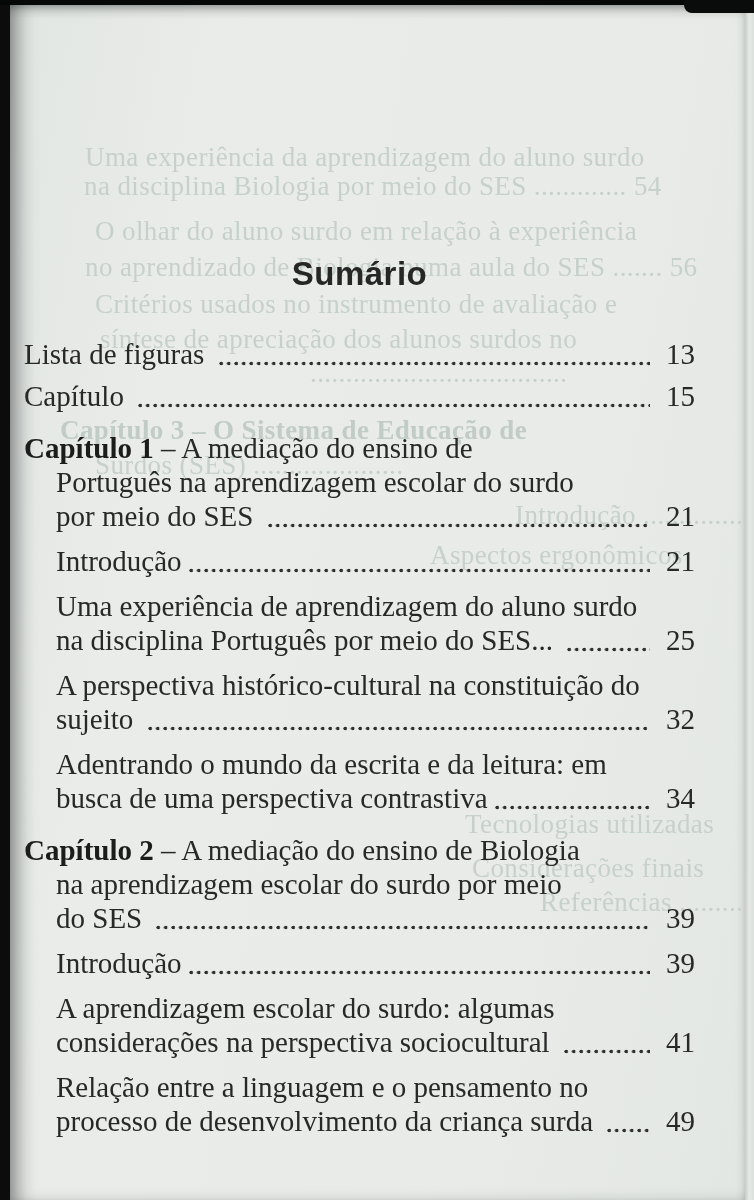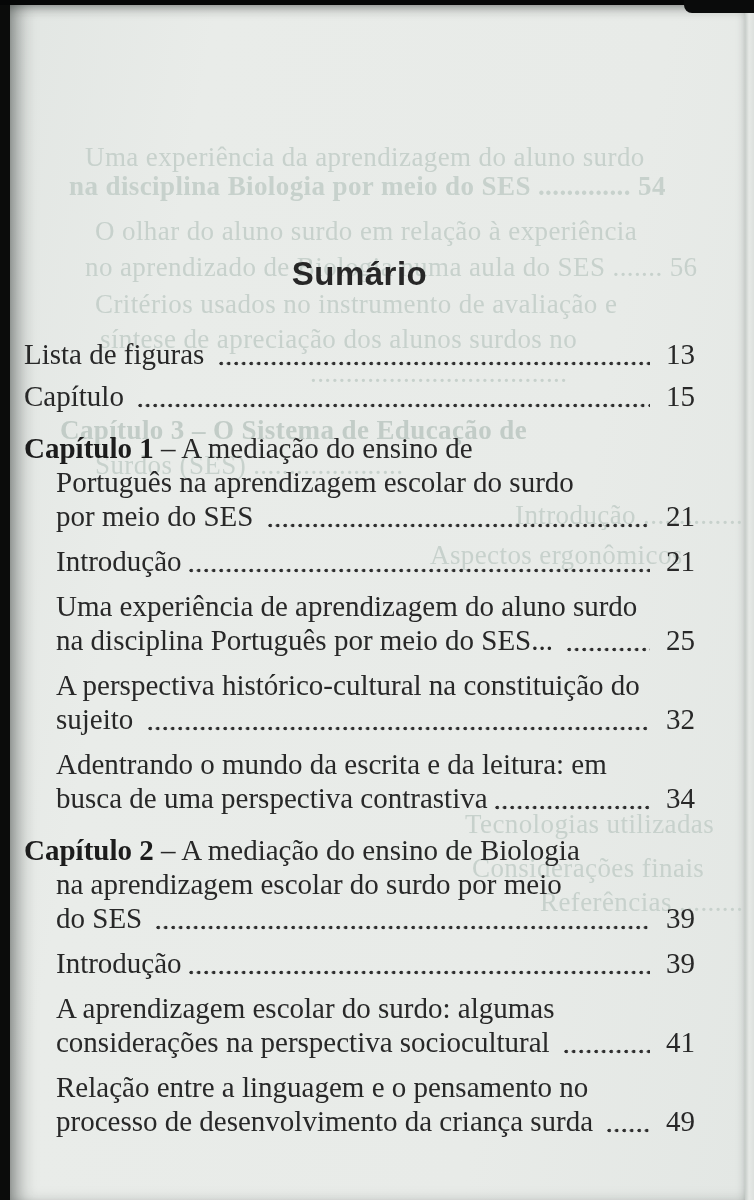--- a/index.html
+++ b/index.html
@@ -57,21 +57,21 @@
   }
   .pg{min-width:38px;text-align:right;}
 </style>
 </head>
 <body>
 
 <div class="scan">
   <div class="page">
     <div class="ghost-layer">
         <div class="ghost-line" style="left: 75px; top: 136px;">Uma experiência da aprendizagem do aluno surdo</div>
-        <div class="ghost-line" style="left: 59px; top: 165px; font-weight: bold;">na disciplina Biologia por meio do SES ............. 54</div>
+        <div class="ghost-line" style="left: 74px; top: 165px;">na disciplina Biologia por meio do SES ............. 54</div>
         <div class="ghost-line" style="left: 85px; top: 210px;">O olhar do aluno surdo em relação à experiência</div>
         <div class="ghost-line" style="left: 75px; top: 246px;">no aprendizado de Biologia numa aula do SES ....... 56</div>
         <div class="ghost-line" style="left: 85px; top: 283px;">Critérios usados no instrumento de avaliação e</div>
         <div class="ghost-line" style="left: 90px; top: 318px;">síntese de apreciação dos alunos surdos no</div>
         <div class="ghost-line" style="left: 300px; top: 352px;">....................................</div>
         <div class="ghost-line g-bold" style="left: 50px; top: 409px;">Capítulo 3 – O Sistema de Educação de</div>
         <div class="ghost-line" style="left: 85px; top: 444px;">Surdos (SES) .....................</div>
         <div class="ghost-line" style="left: 505px; top: 494px;">Introdução .......................</div>
         <div class="ghost-line" style="left: 420px; top: 534px;">Aspectos ergonômicos</div>
         <div class="ghost-line" style="left: 455px; top: 803px;">Tecnologias utilizadas</div>

